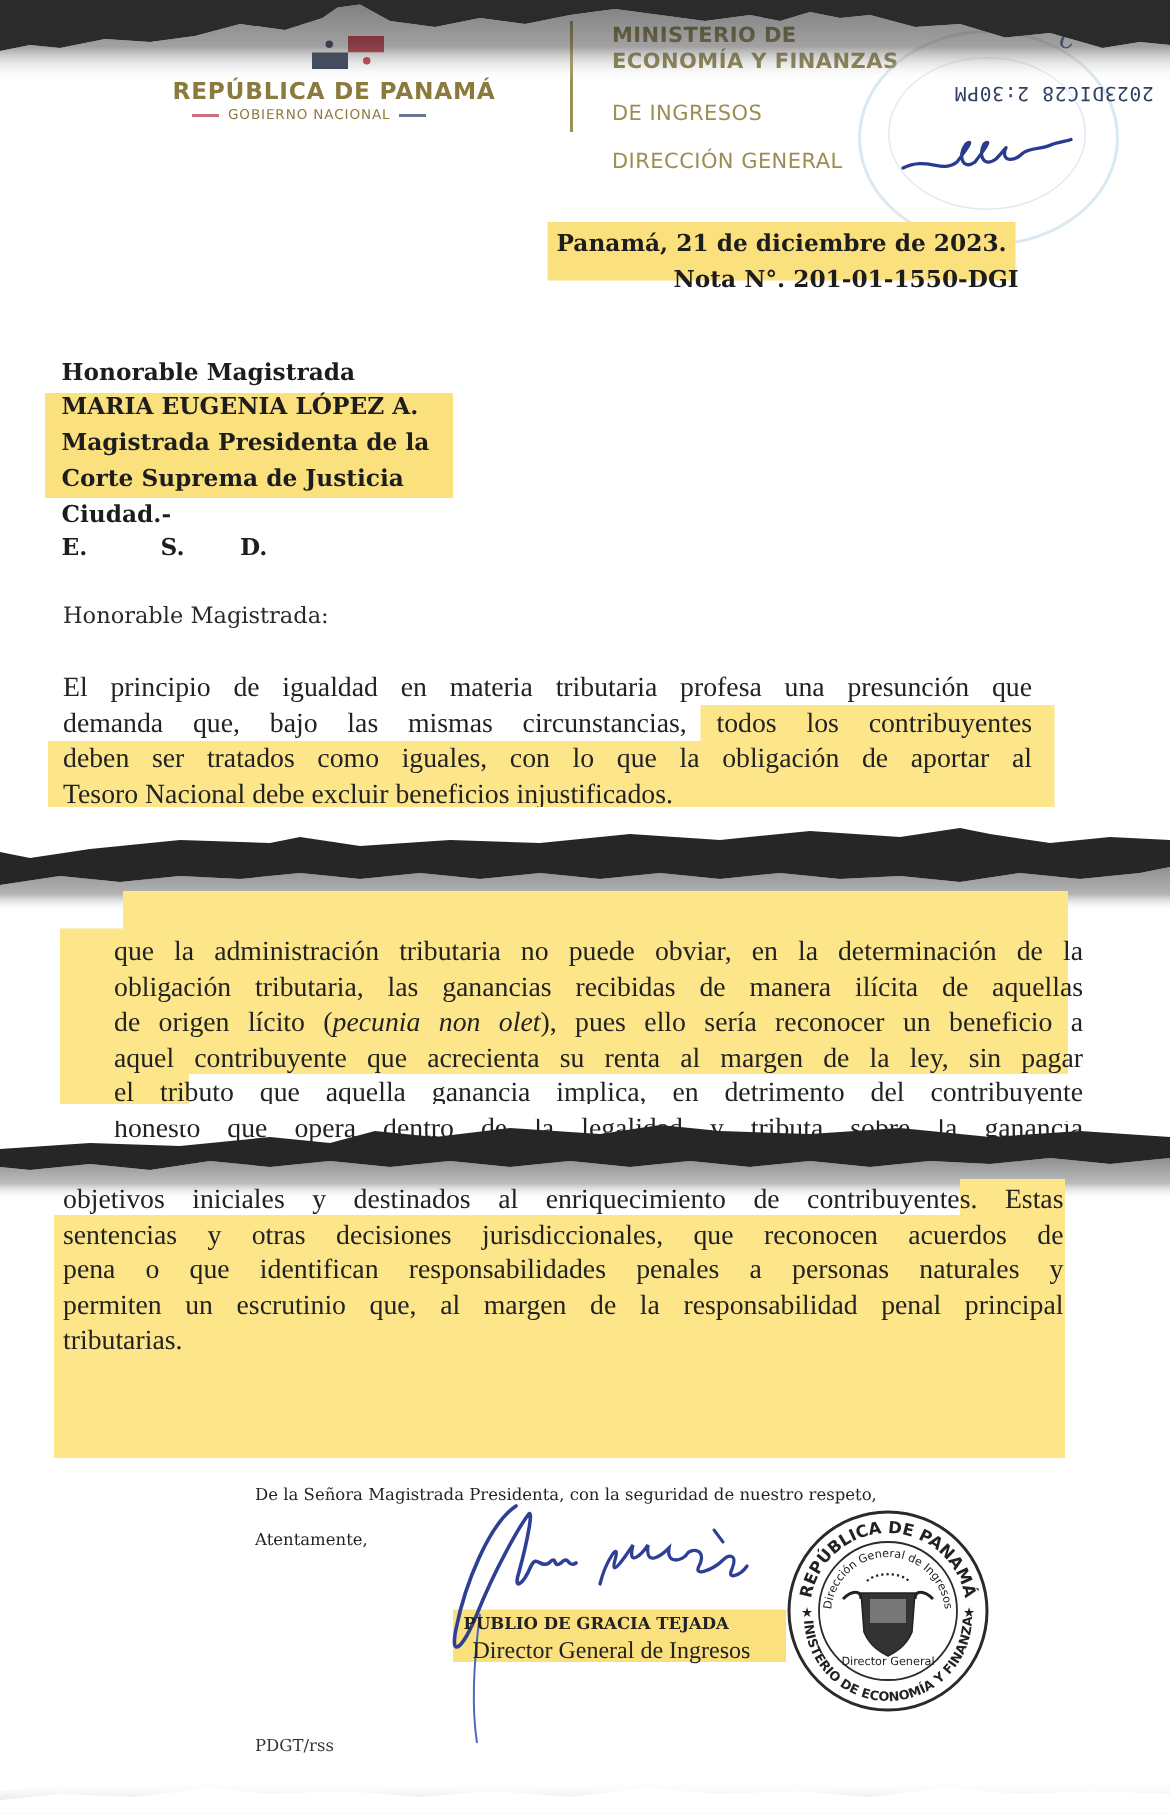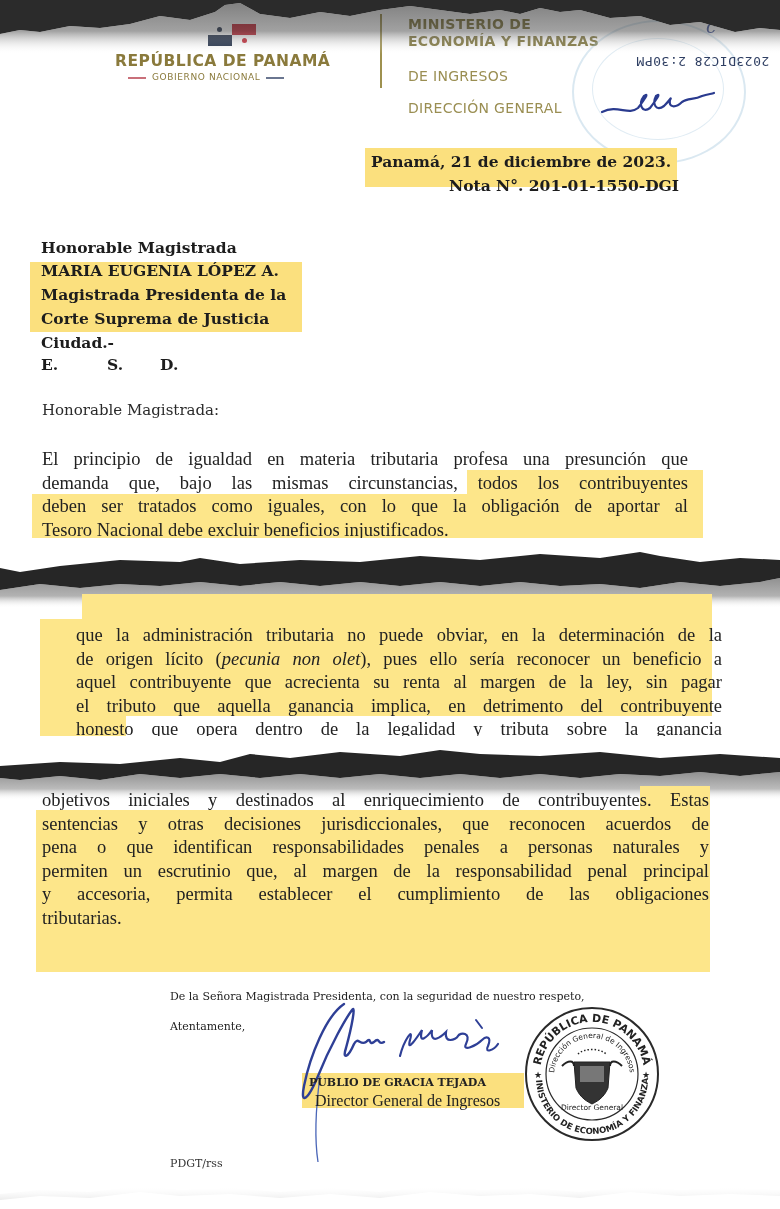--- a/index.html
+++ b/index.html
@@ -185,20 +185,21 @@
     <path d="M0 30 L20 34 L60 28 L120 22 L180 24 L200 20 L240 26 L300 22 L360 24 L420 18 L480 22 L540 16 L600 20 L640 14 L660 18 L700 24 L740 20 L780 22 V40 L760 44 L720 48 L680 44 L640 50 L600 46 L560 48 L520 44 L480 48 L440 44 L400 48 L360 44 L320 48 L280 44 L240 48 L200 44 L160 48 L120 46 L80 50 L40 46 L0 52 Z" fill="#262626"></path>
     <path d="M0 52 L40 46 L80 50 L120 46 L160 48 L200 44 L240 48 L280 44 L320 48 L360 44 L400 48 L440 44 L480 48 L520 44 L560 48 L600 46 L640 50 L680 44 L720 48 L760 44 L780 40 V70 H0 Z" fill="url(#gMid1)" opacity="0.5"></path>
   </svg>
 </div>
 
 <div class="p2-hl-a hl"></div>
 <div class="p2-hl-b hl"></div>
 <div class="p2-hl-c hl"></div>
 <div class="para p2">
   <span class="ln"><span>que </span><span>la administración tributaria no puede obviar, en la determinación de la</span></span>
+  <span class="ln">obligación tributaria, las ganancias recibidas de manera ilícita de aquellas</span>
   <span class="ln"><span>de origen lícito (</span><i>pecunia non olet</i><span>), pues ello sería reconocer un beneficio a</span></span>
   <span class="ln">aquel contribuyente que acrecienta su renta al margen de la ley, sin pagar</span>
   <span class="ln">el tributo que aquella ganancia implica, en detrimento del contribuyente</span>
   <span class="ln"><span>honesto</span><span> que opera dentro de la legalidad y tributa sobre la ganancia</span></span>
 </div>
 
 <div class="tear" style="top:736px;">
   <svg width="780" height="64" viewBox="0 0 780 64">
     <defs>
       <linearGradient id="gMid2" x1="0" y1="0" x2="0" y2="1">
@@ -213,21 +214,20 @@
   </svg>
 </div>
 
 <div class="p3-hl-a hl"></div>
 <div class="p3-hl-b hl"></div>
 <div class="para p3">
   <span class="ln"><span>objetivos iniciales y destinados al enriquecimiento de contribuyentes. </span><span>Estas</span></span>
   <span class="ln">sentencias y otras decisiones jurisdiccionales, que reconocen acuerdos de</span>
   <span class="ln">pena o que identifican responsabilidades penales a personas naturales y</span>
   <span class="ln">permiten un escrutinio que, al margen de la responsabilidad penal principal</span>
-  <span class="ln">y accesoria, permita establecer el cumplimiento de las obligaciones</span>
   <span class="ln last">tributarias.</span>
 </div>
 
 <div class="closing" style="left:170px;top:990px;">De la Señora Magistrada Presidenta, con la seguridad de nuestro respeto,</div>
 <div class="closing" style="left:170px;top:1020px;">Atentamente,</div>
 
 <div class="signer-hl hl-strong"></div>
 <svg class="signature" width="210" height="170" viewBox="0 0 210 170">
   <path d="M48 8 C 30 20, 14 60, 8 90 C 4 110, 12 104, 22 80 C 34 50, 50 22, 56 14 C 60 8, 56 30, 50 52 C 46 64, 52 62, 58 48 C 62 40, 64 50, 70 46 C 76 40, 72 50, 78 46 C 84 40, 82 50, 88 46" fill="none" stroke="#2e3f96" stroke-width="2.4" stroke-linecap="round"></path>
   <path d="M104 60 C 108 44, 118 30, 114 44 C 110 58, 122 40, 126 34 C 122 50, 132 40, 136 34 C 134 50, 146 40, 150 36 C 148 48, 160 44, 162 40 C 164 36, 176 36, 170 48 C 166 56, 180 50, 186 44 C 190 40, 196 40, 192 50 C 188 58, 198 54, 202 48" fill="none" stroke="#2e3f96" stroke-width="2.2" stroke-linecap="round"></path>

